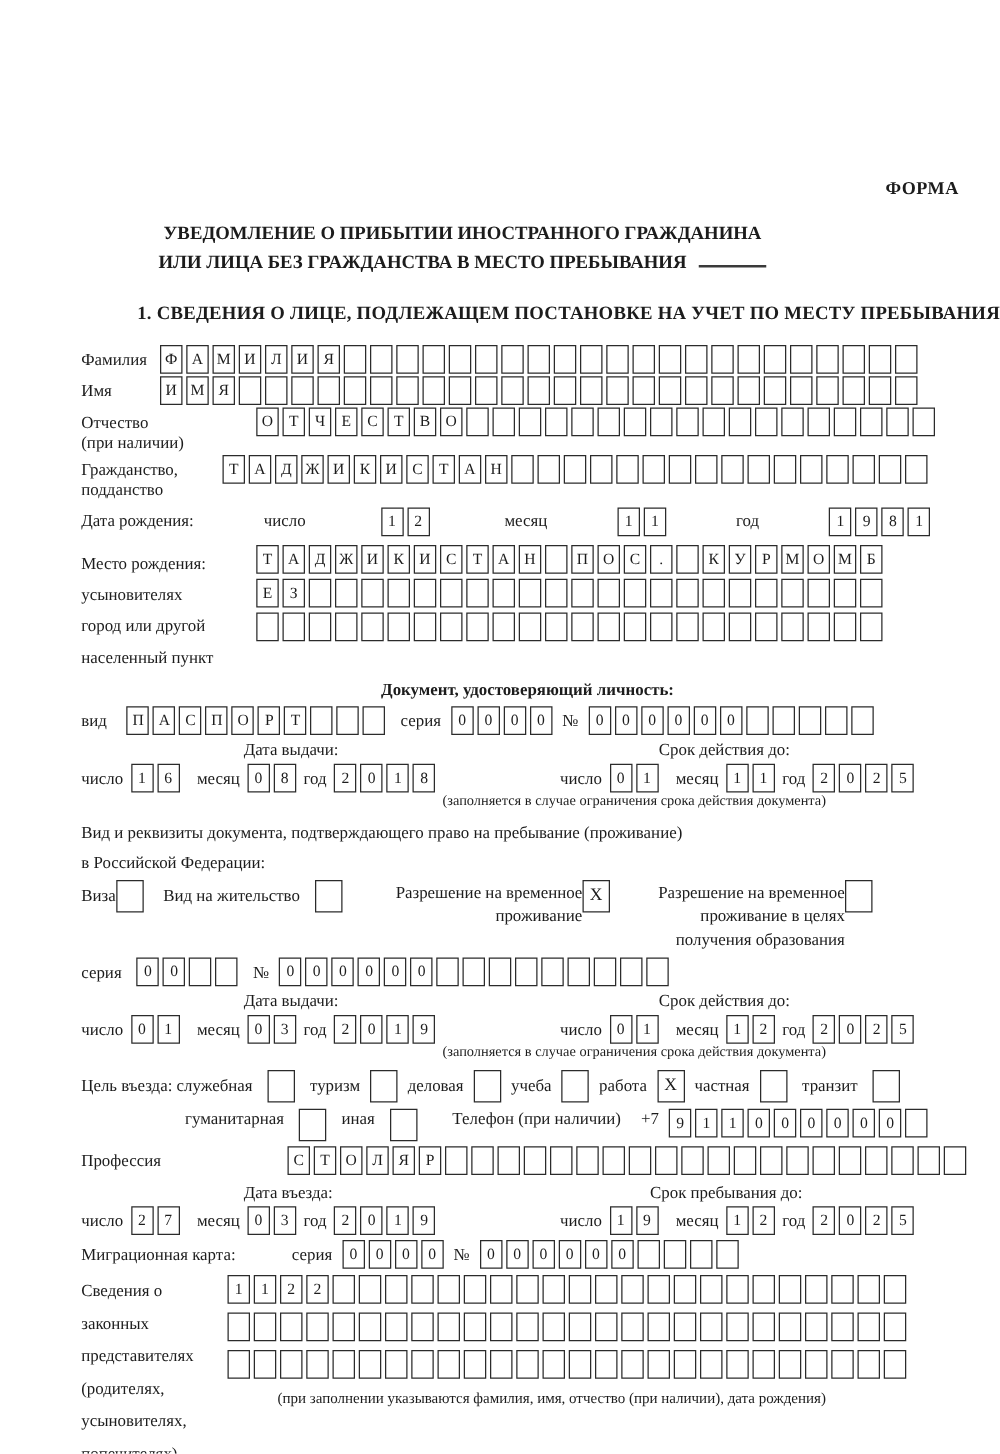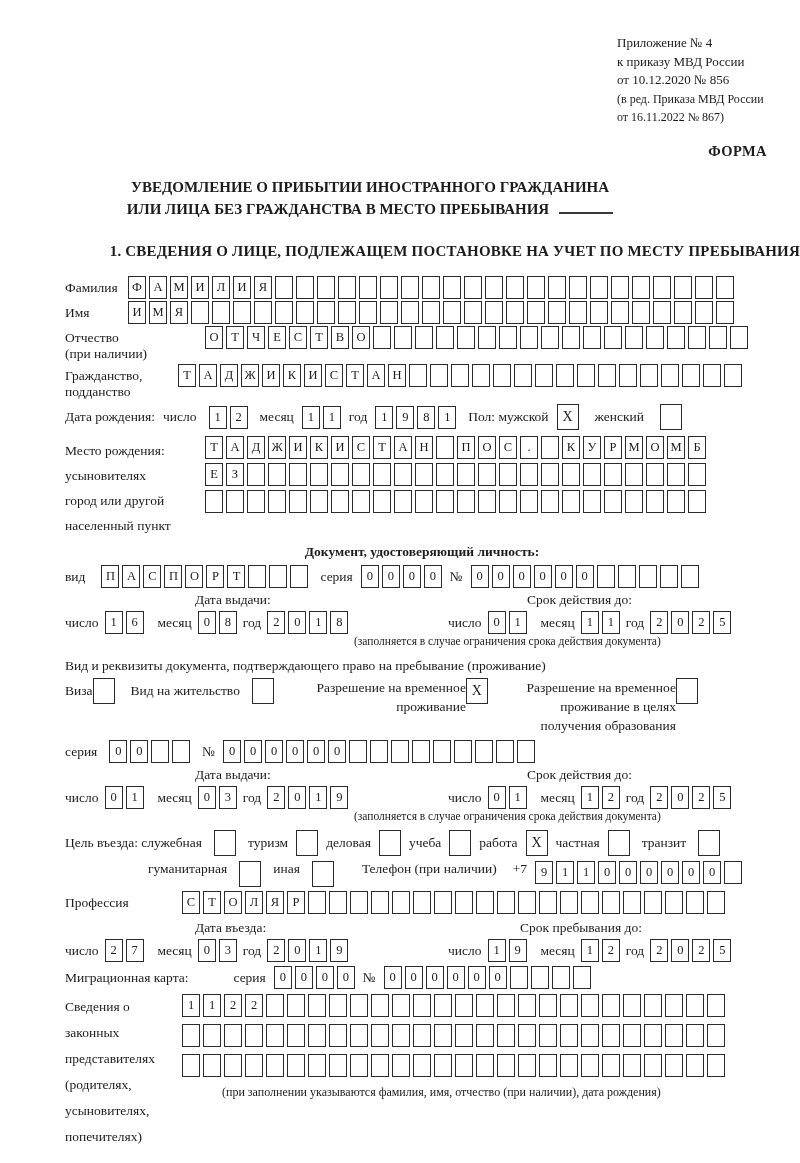--- a/index.html
+++ b/index.html
@@ -39,36 +39,29 @@
   .twocol .c1{position:absolute;left:130px;}
   .twocol .c2{position:absolute;left:462px;}
   .note{font-size:11.5px;margin-left:289px;line-height:15px;}
 
   .dochead{text-align:center;font-weight:bold;font-size:13.5px;margin:6px 0 5px 0;}
 
   .multi{flex:none;text-align:right;line-height:19px;}
   .gap8{margin-left:8px;} .gap12{margin-left:12px;} .gap16{margin-left:16px;}
 
   .mb2{margin-bottom:2px;} .mb4{margin-bottom:4px;} .mb5{margin-bottom:5px;}
-  .mb6{margin-bottom:6px;} .mb7{margin-bottom:7px;}
+  .mb6{margin-bottom:6px;gap:48px;} .mb7{margin-bottom:7px;}
   .stackcells .cells{margin-bottom:4px;}
   .repcaption{font-size:12px;margin-top:8px;margin-left:40px;}
 </style>
 </head>
 <body>
 
 <div class="page">
 
-  <div class="hdr">
-    <div>Приложение № 4</div>
-    <div>к приказу МВД России</div>
-    <div>от 10.12.2020 № 856</div>
-    <div class="small">(в ред. Приказа МВД России</div>
-    <div class="small">от 16.11.2022 № 867)</div>
-  </div>
   <div class="forma">ФОРМА</div>
 
   <div class="title">
     <div>УВЕДОМЛЕНИЕ О ПРИБЫТИИ ИНОСТРАННОГО ГРАЖДАНИНА</div>
     <div>
       <span>ИЛИ ЛИЦА БЕЗ ГРАЖДАНСТВА В МЕСТО ПРЕБЫВАНИЯ</span><span class="blank-line"></span>
     </div>
   </div>
 
   <div class="sec">1. СВЕДЕНИЯ О ЛИЦЕ, ПОДЛЕЖАЩЕМ ПОСТАНОВКЕ НА УЧЕТ ПО МЕСТУ ПРЕБЫВАНИЯ</div>
@@ -409,20 +402,21 @@
             <span class="cell">2</span>
             <span class="cell">0</span>
             <span class="cell">2</span>
             <span class="cell">5</span>
           </div>
       </div>
     </div>
     <div class="note mb5">(заполняется в случае ограничения срока действия документа)</div>
 
     <div style="line-height:24px;">Вид и реквизиты документа, подтверждающего право на пребывание (проживание)</div>
+    <div class="mb2" style="line-height:24px;">в Российской Федерации:</div>
 
     <div class="row mb5">
       <span class="t" style="line-height:26px;">Виза</span>
       <span class="cb"></span>
       <span class="t gap16" style="line-height:26px;">Вид на жительство</span>
       <span class="cb gap12"></span>
       <div class="multi gap16" style="width:176px;">
         <div>Разрешение на временное</div>
         <div>проживание</div>
       </div>

